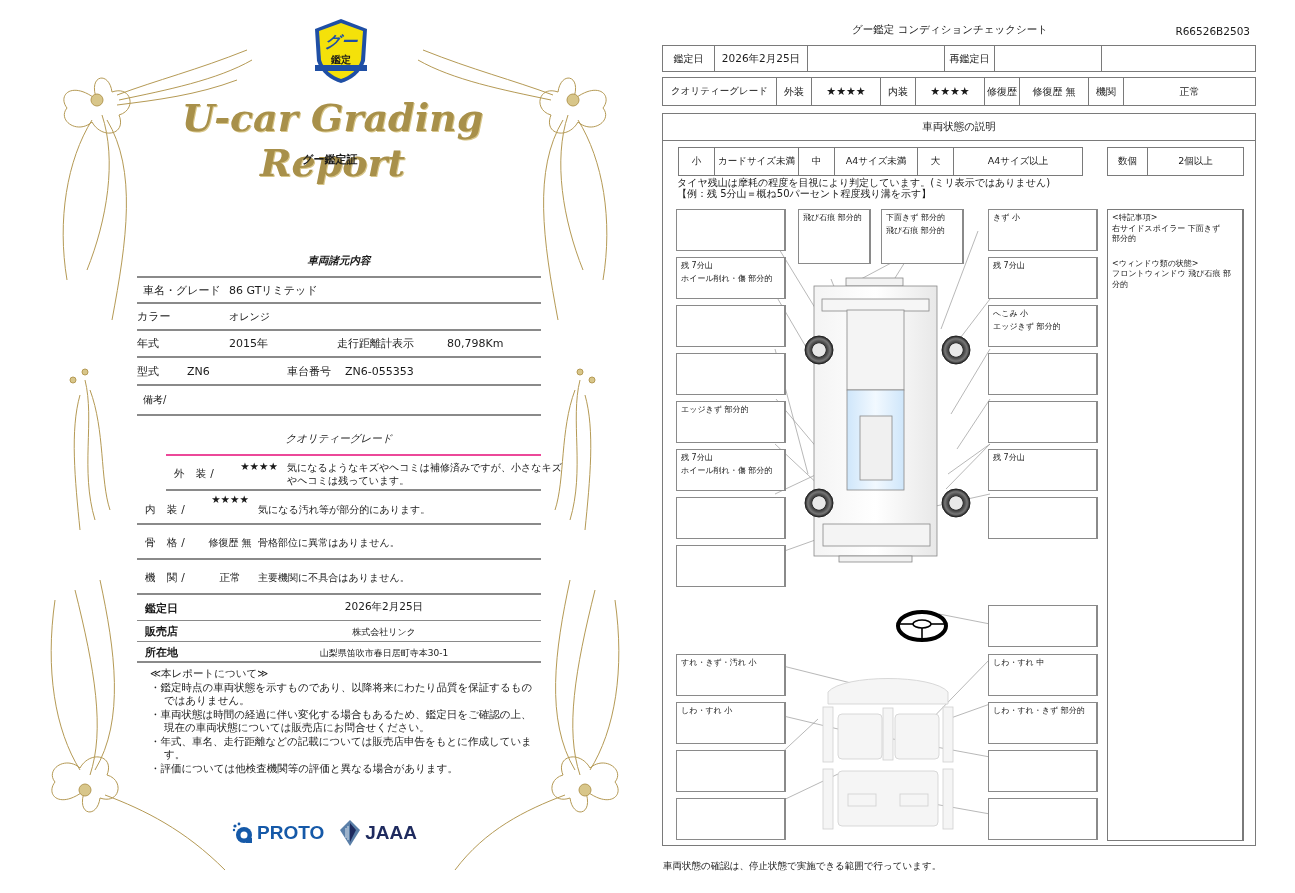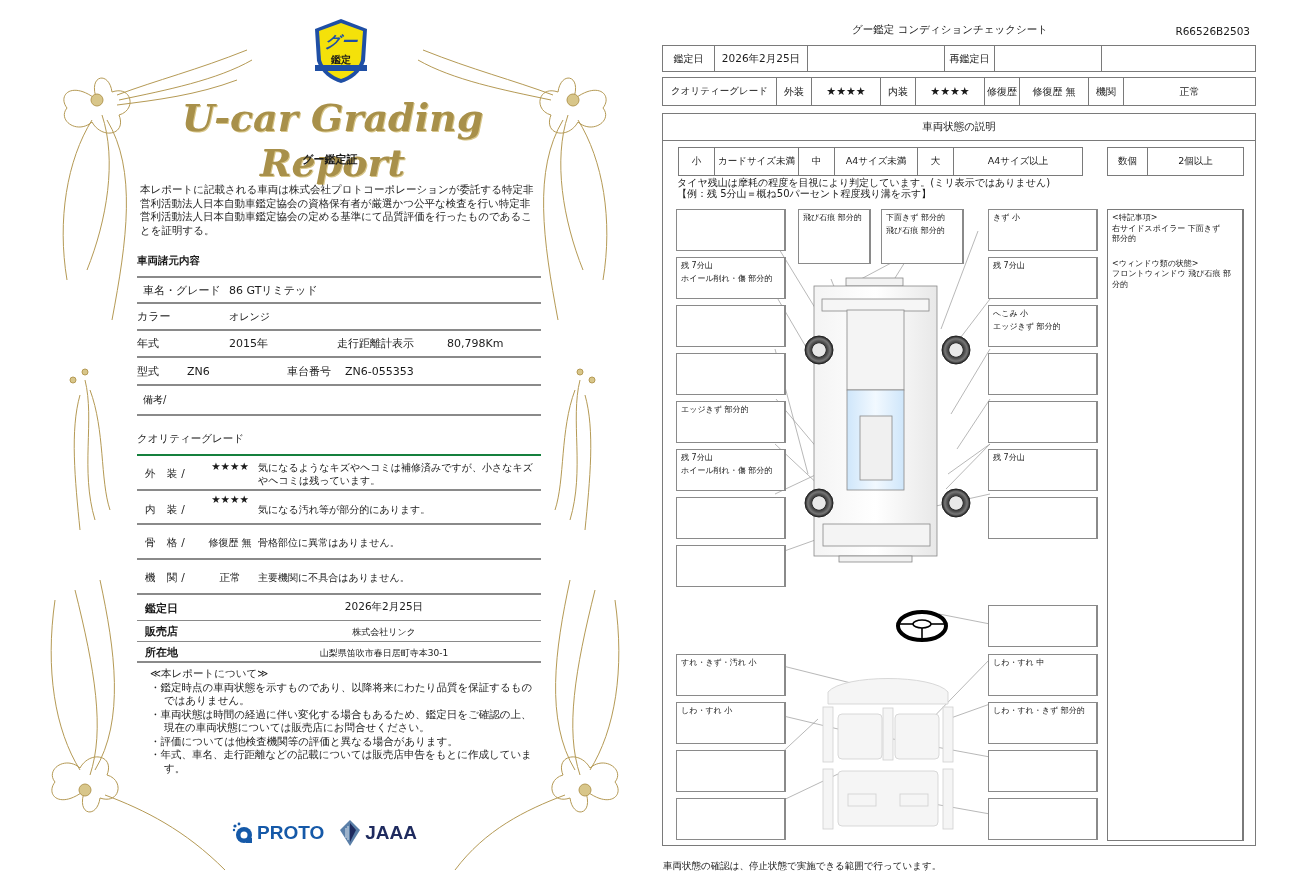--- a/index.html
+++ b/index.html
@@ -11,29 +11,29 @@
   .ornament { position: absolute; pointer-events: none; }
   .emblem { position: absolute; left: 311px; top: 17px; width: 60px; height: 68px; }
   .script-title {
     position: absolute; left: 160px; top: 95px; width: 345px; text-align: center;
     font-family: "DejaVu Serif", serif; font-style: italic; font-weight: bold;
     font-size: 38px; color: #a8904a; letter-spacing: 0px;
     text-shadow: 1px 1px 0 #d8c68a;
   }
   .cert-subtitle { position: absolute; left: 130px; top: 152px; width: 400px; text-align: center; font-size: 11px; font-weight: bold; }
   .cert-statement { position: absolute; left: 140px; top: 183px; width: 400px; font-size: 10.5px; line-height: 13.5px; color: #222; }
-  .section-head { position: absolute; left: 137px; width: 404px; font-size: 10.5px; font-weight: bold; }
+  .section-head { position: absolute; left: 137px; width: 404px; text-align: center; font-size: 10.5px; font-weight: bold; font-style: italic; }
 
   .spec-table { position: absolute; left: 137px; width: 404px; }
   .spec-row { position: relative; border-bottom: 2px solid #8a8a8a; font-size: 11px; display: flex; align-items: center; }
   .spec-row.top { border-top: 2px solid #8a8a8a; }
   .spec-cell { position: absolute; white-space: nowrap; }
 
   .grade-row { position: relative; border-bottom: 2px solid #8a8a8a; font-size: 10.5px; }
-  .grade-row.top { border-top: 2px solid #15803d; }
+  .grade-row.top { border-top: 2px solid #ec4899; margin-left: 29px; }
   .grade-label { position: absolute; left: 8px; letter-spacing: 4px; font-weight: normal; }
   .grade-value { position: absolute; left: 60px; width: 66px; text-align: center; }
   .grade-desc { position: absolute; left: 121px; width: 280px; font-size: 10px; line-height: 13px; }
 
   .dealer-row { position: relative; border-bottom: 1.5px solid #8a8a8a; font-size: 11px; }
   .dealer-label { position: absolute; left: 8px; font-weight: bold; }
   .dealer-value { position: absolute; left: 90px; width: 314px; text-align: center; }
 
   .notes { position: absolute; left: 150px; top: 667px; width: 390px; font-size: 10.5px; line-height: 13.5px; color: #222; }
   .notes .note-item { padding-left: 14px; text-indent: -14px; }
@@ -124,21 +124,20 @@
   <svg class="emblem" viewBox="0 0 60 68">
     <path d="M30,2 L56,12 L54,44 C50,56 40,63 30,66 C20,63 10,56 6,44 L4,12 Z" fill="#1f4fa5"></path>
     <path d="M30,6 L52,14 L50,43 C47,53 39,59 30,62 C21,59 13,53 10,43 L8,14 Z" fill="#f4e10a"></path>
     <text x="30" y="30" text-anchor="middle" font-size="16" font-weight="bold" fill="#1f4fa5" font-family="DejaVu Sans, sans-serif" font-style="italic">グー</text>
     <text x="30" y="46" text-anchor="middle" font-size="10" font-weight="bold" fill="#1a1a1a" font-family="DejaVu Sans, sans-serif">鑑定</text>
     <rect x="4" y="48" width="52" height="6" fill="#1f4fa5"></rect>
   </svg>
 
   <div class="script-title">U-car Grading Report</div>
   <div class="cert-subtitle">グー鑑定証</div>
-  <div class="cert-statement">本レポートに記載される車両は株式会社プロトコーポレーションが委託する特定非営利活動法人日本自動車鑑定協会の資格保有者が厳選かつ公平な検査を行い特定非営利活動法人日本自動車鑑定協会の定める基準にて品質評価を行ったものであることを証明する。</div>
 
   <div class="section-head" style="top:254px">車両諸元内容</div>
   <div class="spec-table" style="top:276px">
     <div class="spec-row top" style="height:28px">
       <span class="spec-cell" style="left:6px">車名・グレード</span>
       <span class="spec-cell" style="left:92px">86 GTリミテッド</span>
     </div>
     <div class="spec-row" style="height:27px">
       <span class="spec-cell" style="left:0">カラー</span>
       <span class="spec-cell" style="left:92px;font-size:10px">オレンジ</span>
@@ -196,22 +195,22 @@
     <div class="dealer-row" style="height:21px;border-bottom-width:2px">
       <span class="dealer-label" style="top:3px">所在地</span>
       <span class="dealer-value" style="top:5px;font-size:9px">山梨県笛吹市春日居町寺本30-1</span>
     </div>
   </div>
 
   <div class="notes">
     <div>≪本レポートについて≫</div>
     <div class="note-item">・鑑定時点の車両状態を示すものであり、以降将来にわたり品質を保証するものではありません。</div>
     <div class="note-item">・車両状態は時間の経過に伴い変化する場合もあるため、鑑定日をご確認の上、現在の車両状態については販売店にお問合せください。</div>
+    <div class="note-item">・年式、車名、走行距離などの記載については販売店申告をもとに作成しています。</div>
     <div class="note-item">・評価については他検査機関等の評価と異なる場合があります。</div>
-    <div class="note-item">・年式、車名、走行距離などの記載については販売店申告をもとに作成しています。</div>
   </div>
 
   <div class="logos">
     <div class="logo-proto">
       <svg width="22" height="22" viewBox="0 0 22 22">
         <circle cx="12" cy="13" r="8" fill="#1559a8"></circle>
         <circle cx="12" cy="13" r="3.5" fill="#fff"></circle>
         <rect x="14" y="16" width="6" height="5" fill="#1559a8"></rect>
         <circle cx="3" cy="4" r="1.6" fill="#1559a8"></circle>
           <circle cx="7" cy="2" r="1.4" fill="#1559a8"></circle>

